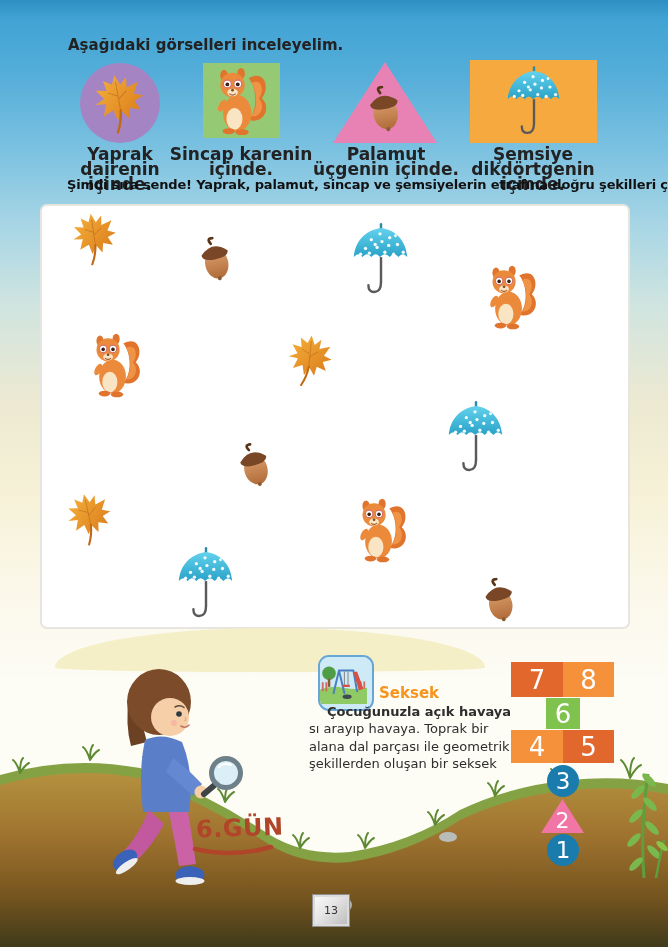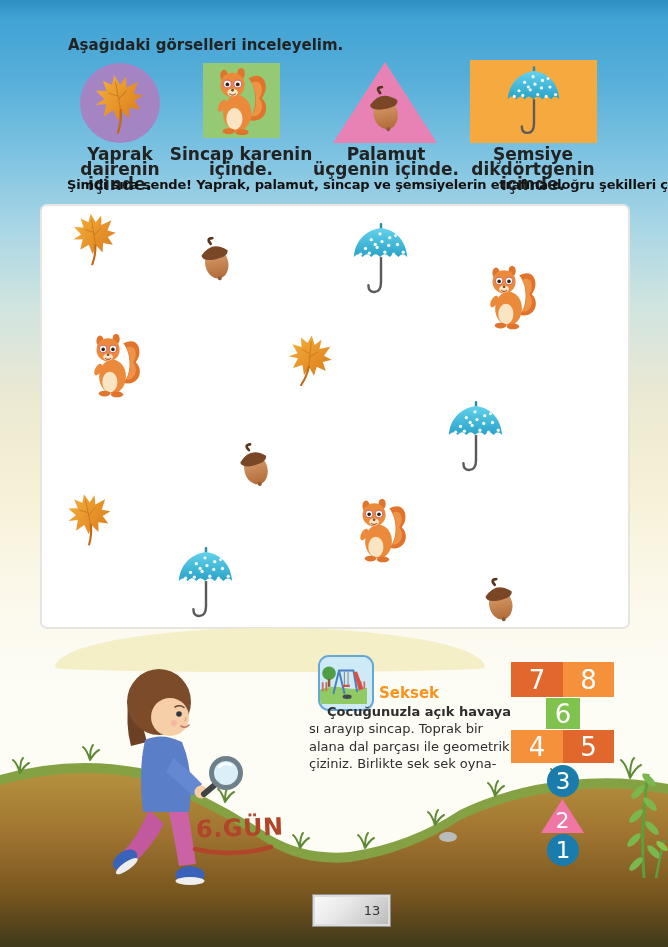--- a/index.html
+++ b/index.html
@@ -54,21 +54,21 @@
   .hs-circle{border-radius:50%;font-size:23px;}
   .hs-triangle{clip-path:polygon(50% 0%,100% 100%,0% 100%);align-items:flex-end;font-size:22px;}
   
   .day-label{left:196px;top:814px;font-size:24px;font-weight:700;color:#b1452a;
     letter-spacing:0.5px;transform:rotate(-2deg);}
   .day-underline{left:192px;top:843px;}
   .page-box{left:312px;top:894px;width:36px;height:31px;
     background:linear-gradient(135deg,#fbfbfb 0%,#e8e8e8 40%,#b9b9b9 100%);
     border:1px solid #8f8f8f;box-shadow:inset 0 0 0 2px #dcdcdc;
     display:flex;align-items:center;justify-content:center;
-    font-size:13px;color:#333;padding-left:41px;}
+    font-size:11px;color:#333;}
   .ground{left:0;top:740px;width:668px;height:207px;}
   .girl{left:85px;top:660px;width:166px;height:272px;}
   .fern{left:616px;top:766px;width:52px;height:112px;}
   .hidden-defs{position:absolute;width:0;height:0;overflow:hidden;}
 </style>
 </head>
 <body>
 
 <svg class="hidden-defs" aria-hidden="true">
   <defs>
@@ -338,23 +338,23 @@
   </svg>
 
 <div class="abs seksek-icon">
   <svg width="47" height="47">
       <use href="#icon-playground"></use>
     </svg>
 </div>
 <div class="abs seksek-title">Seksek</div>
 <div class="abs seksek-text" id="seksek-text">
     <div class="ln first">Çocuğunuzla açık havaya</div>
-    <div class="ln">sı arayıp sincap. Toprak bir</div>
+    <div class="ln">sı arayıp havaya. Toprak bir</div>
     <div class="ln">alana dal parçası ile geometrik</div>
-    <div class="ln">çiziniz. Birlikte sek sek oyna-</div>
+    <div class="ln">şekillerden oluşan bir seksek</div>
   </div>
 
 <div class="abs hopscotch" id="hopscotch">
     <div class="hs-cell hs-rect" style="left: 0px; top: 0px; width: 52px; height: 35px; background: rgb(226, 103, 44);">7</div>
     <div class="hs-cell hs-rect" style="left: 52px; top: 0px; width: 51px; height: 35px; background: rgb(245, 145, 59);">8</div>
     <div class="hs-cell hs-rect" style="left: 35px; top: 36px; width: 34px; height: 31px; background: rgb(127, 194, 77);">6</div>
     <div class="hs-cell hs-rect" style="left: 0px; top: 68px; width: 52px; height: 33px; background: rgb(245, 145, 59);">4</div>
     <div class="hs-cell hs-rect" style="left: 52px; top: 68px; width: 51px; height: 33px; background: rgb(226, 103, 44);">5</div>
     <div class="hs-cell hs-circle" style="left: 36px; top: 103px; width: 32px; height: 32px; background: rgb(26, 123, 173);">3</div>
     <div class="hs-cell hs-triangle" style="left: 30px; top: 137px; width: 43px; height: 34px; background: rgb(241, 117, 165);">2</div>

